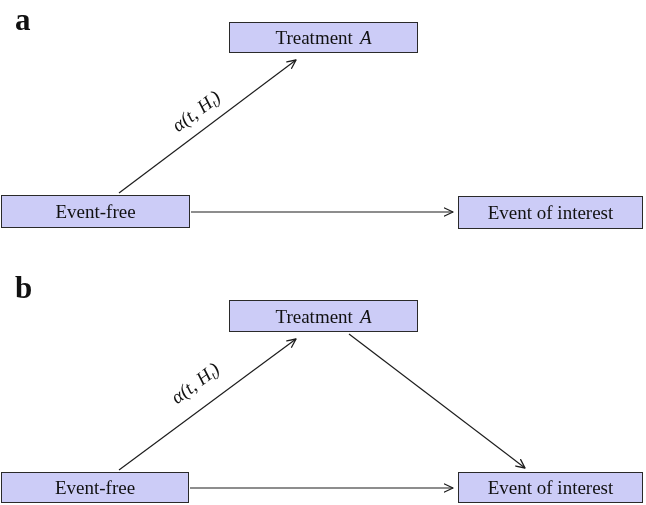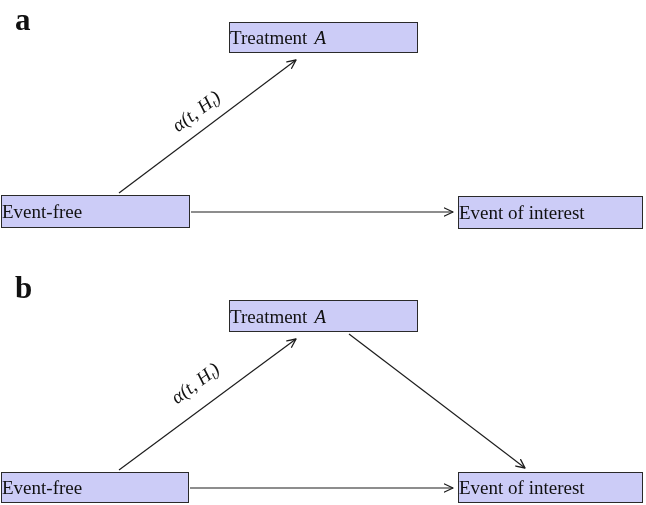--- a/index.html
+++ b/index.html
@@ -17,21 +17,21 @@
     left: 0; top: 0;
     width: 646px; height: 505px;
   }
   .node-box {
     position: absolute;
     box-sizing: border-box;
     background: #ccccf7;
     border: 1.3px solid #2a2a2a;
     display: flex;
     align-items: center;
-    justify-content: flex-start;
+    justify-content: center;
     font-size: 19px;
     line-height: 1;
     white-space: nowrap;
   }
   .math-var {
     font-style: italic;
     margin-left: 7px;
   }
   .panel-label {
     position: absolute;

